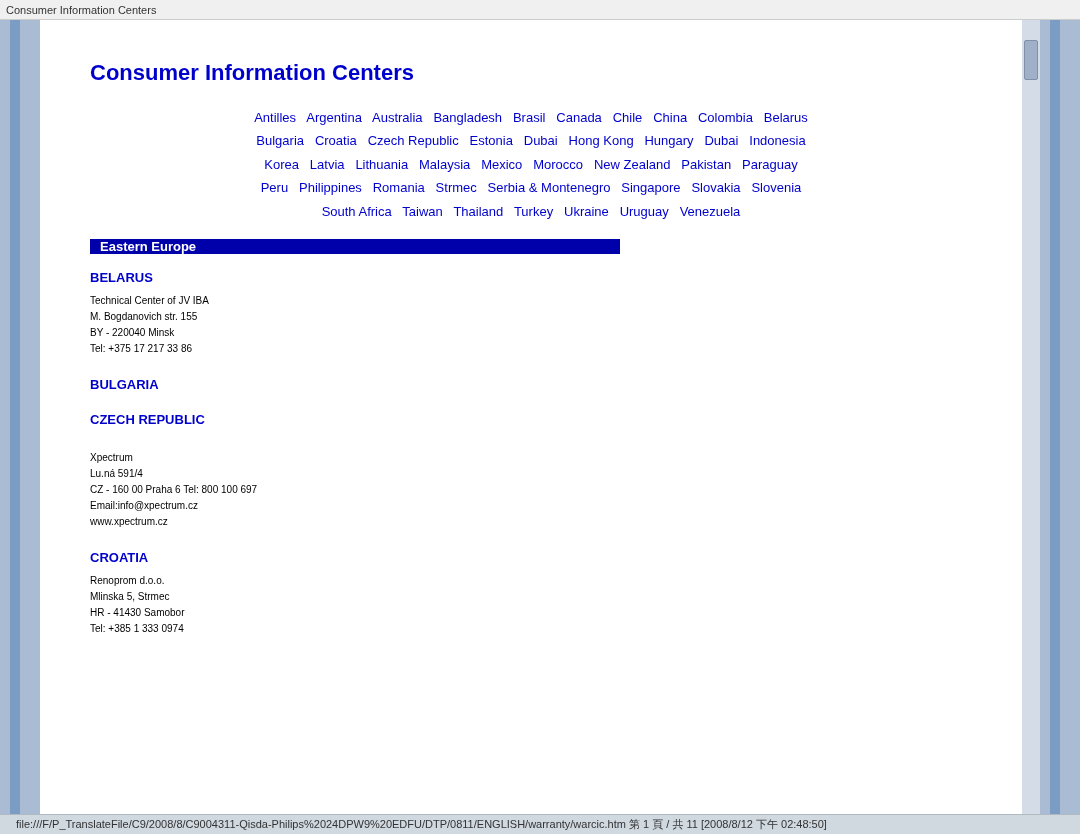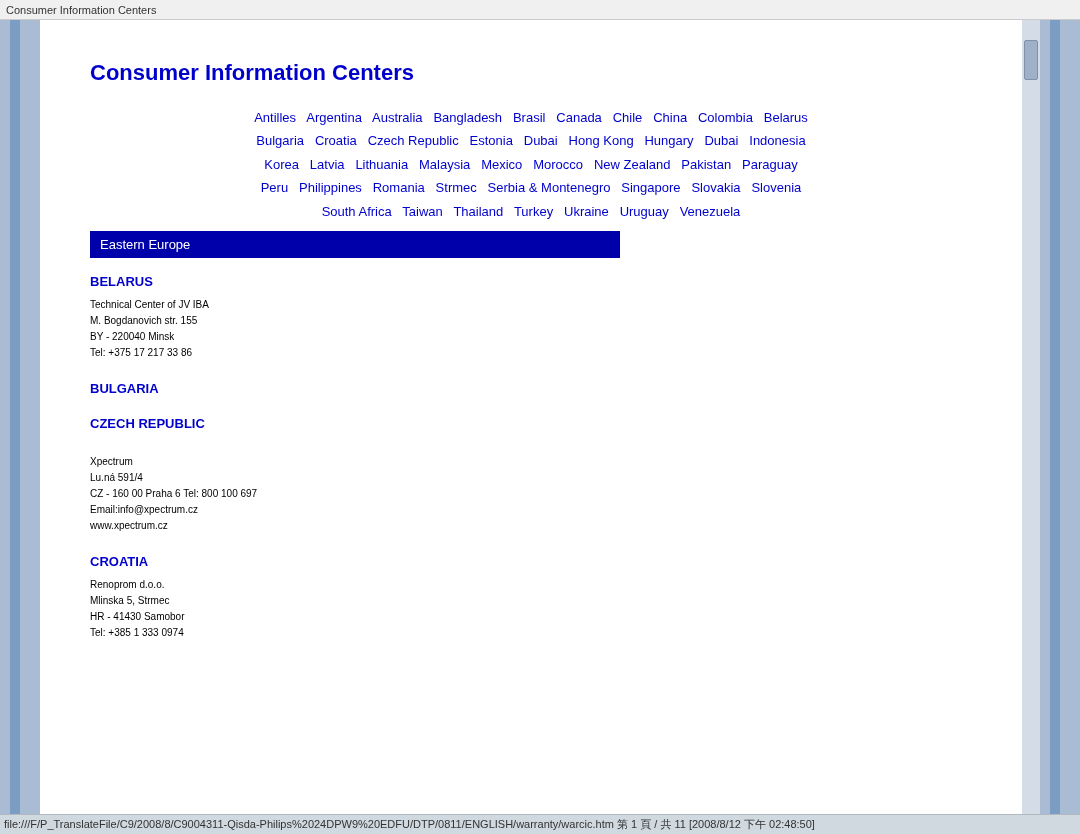--- a/index.html
+++ b/index.html
@@ -80,37 +80,37 @@
     }
 
     h1.page-title {
       font-size: 22px;
       font-weight: bold;
       color: #0000cc;
       margin-bottom: 20px;
     }
 
     .links-section {
-      margin-bottom: 8px;
+      margin-bottom: 16px;
       line-height: 1.8;
       text-align: center;
     }
 
     .links-section a {
       color: #0000cc;
       text-decoration: none;
       font-size: 13px;
     }
 
     .section-header {
       background: #0000aa;
       color: white;
-      padding: 6px 10px;
-      font-size: 13px;
-      font-weight: normal;
+      padding: 0 10px;
+      font-size: 13px;
+      font-weight: bold;
       margin-bottom: 16px;
       width: 530px;
     }
 
     .country-title {
       color: #0000cc;
       font-size: 13px;
       font-weight: bold;
       margin-bottom: 8px;
       margin-top: 16px;
@@ -126,21 +126,21 @@
       color: #000;
     }
 
     .status-bar {
       position: fixed;
       bottom: 0;
       left: 0;
       right: 0;
       background: #d0d8e0;
       border-top: 1px solid #b0b8c0;
-      padding: 2px 4px;
+      padding: 2px 16px;
       font-size: 11px;
       color: #333;
       height: 20px;
       display: flex;
       align-items: flex-start;
     }
   </style>
 </head>
 <body>
 

